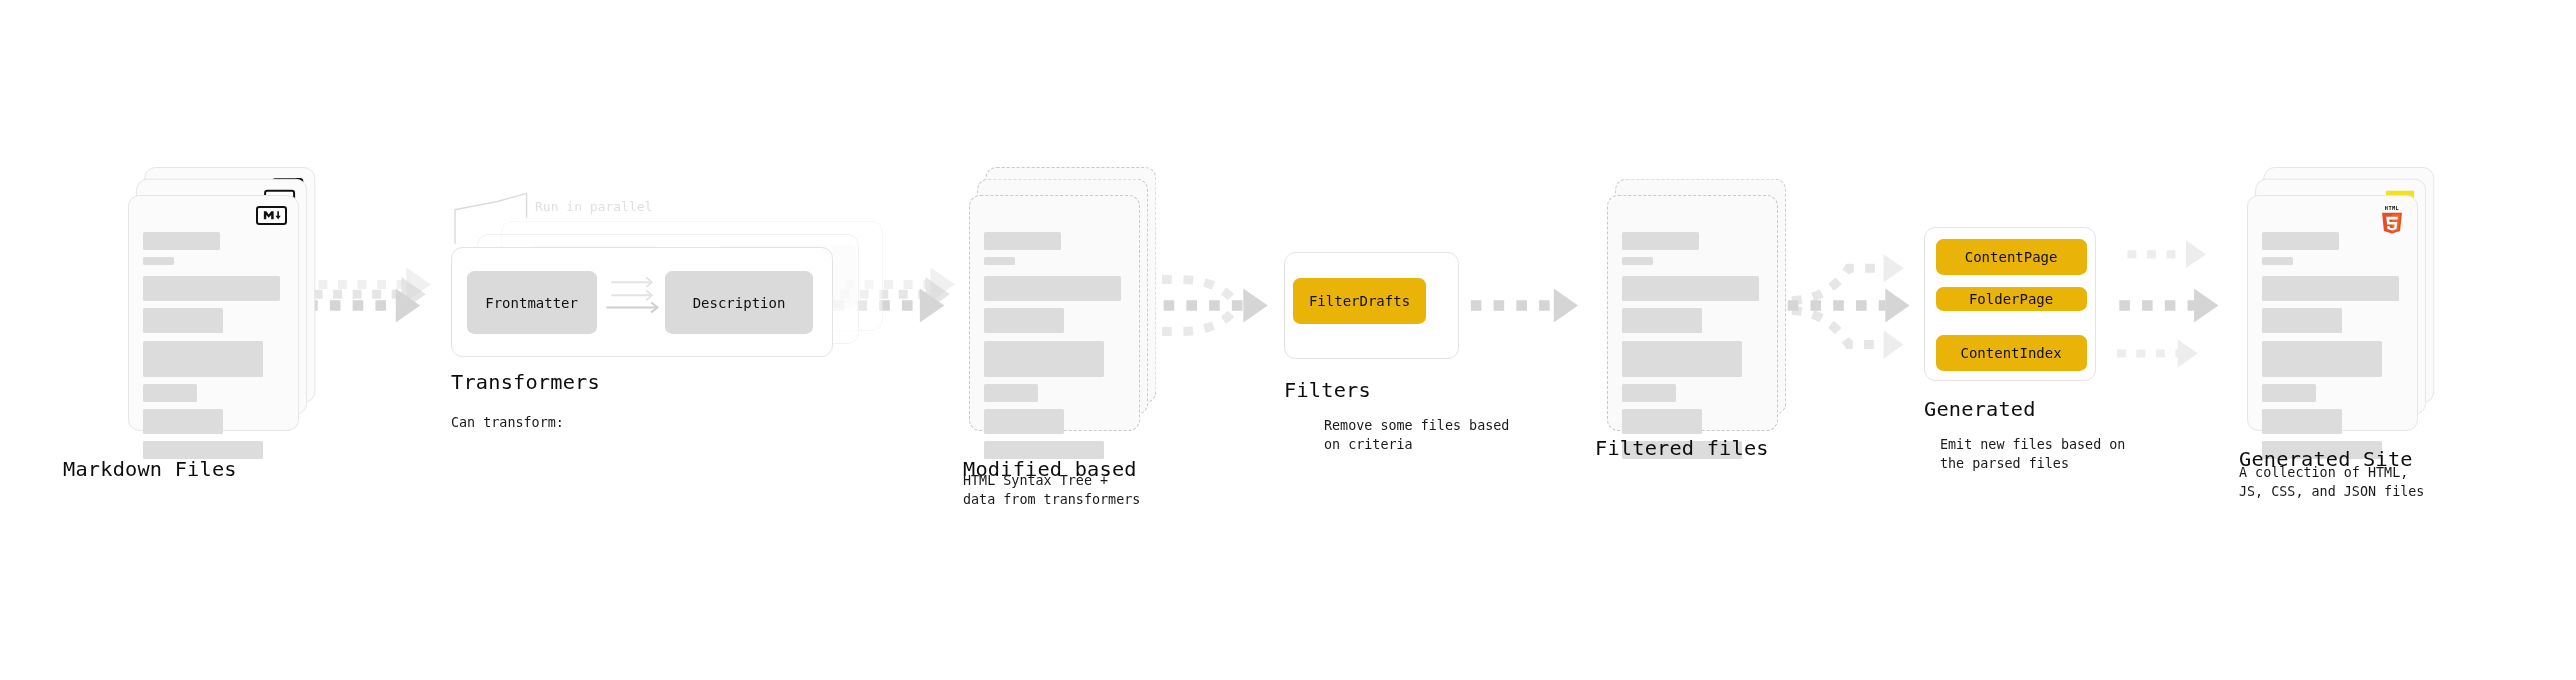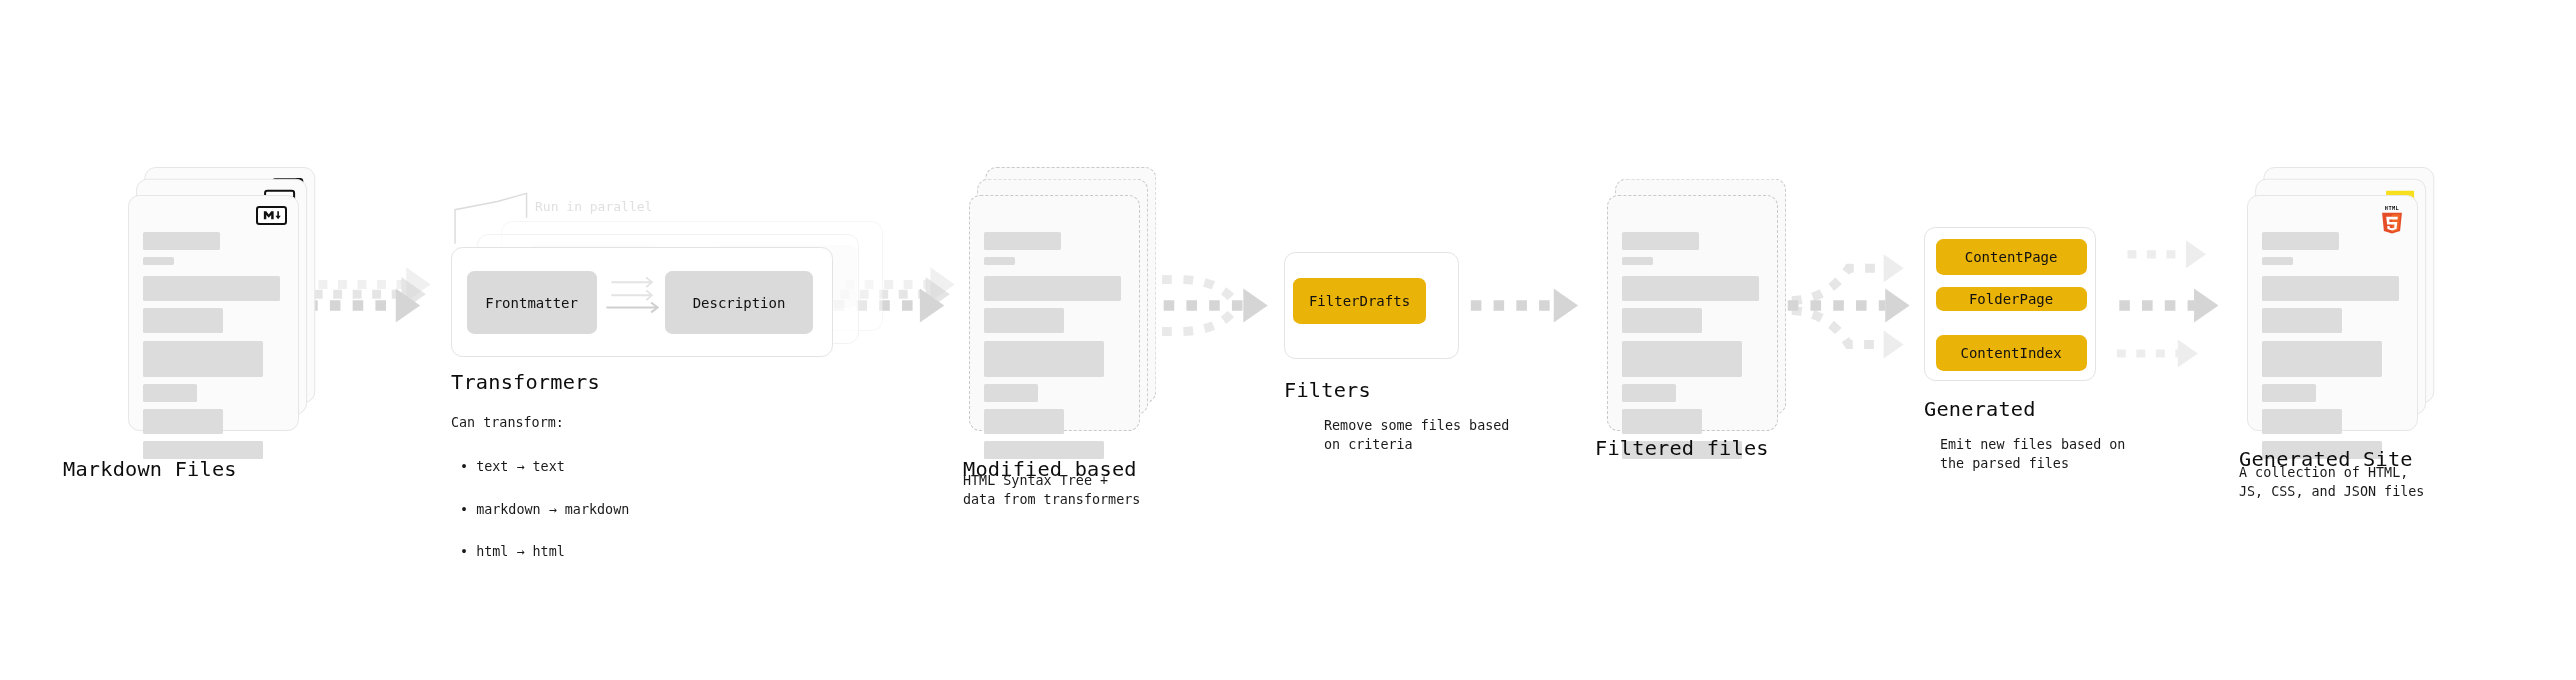--- a/index.html
+++ b/index.html
@@ -307,25 +307,20 @@
           <path d="M190,73 L252,73"></path>
             <path d="M245,67 L253,73 L245,79" stroke-width="2.4"></path>
         </g>
       </svg>
     </div>
   </div>
   <div class="run-parallel-label" style="left:535px; top:199px;">Run in parallel</div>
 
   <div class="caption-title" style="left:451px; top:370px;">Transformers</div>
   <div class="caption-sub" style="left:451px; top:413px;">Can transform:</div>
-  <div class="caption-sub" style="left:460px; top:435px; line-height:1.58;">
-    <div>•&nbsp;<span>text → text</span></div>
-    <div>•&nbsp;<span>markdown → markdown</span></div>
-    <div>•&nbsp;<span>html → html</span></div>
-  </div>
 
   <div class="doc-stack" style="left:969px; top:195px;">
     <div class="doc-card dashed ghost2"></div>
     <div class="doc-card dashed ghost1"></div>
     <div class="doc-card dashed">
       <div class="doc-body skeleton-host">
           <div class="sk" style="width: 77px; height: 18px; background: rgb(220, 220, 220);"></div>
           <div class="sk" style="width: 31px; height: 7.3px; background: rgb(220, 220, 220); margin-bottom: 11.4px;"></div>
           <div class="sk" style="width: 137px; height: 25px; background: rgb(220, 220, 220);"></div>
           <div class="sk" style="width: 80px; height: 25px; background: rgb(220, 220, 220);"></div>

